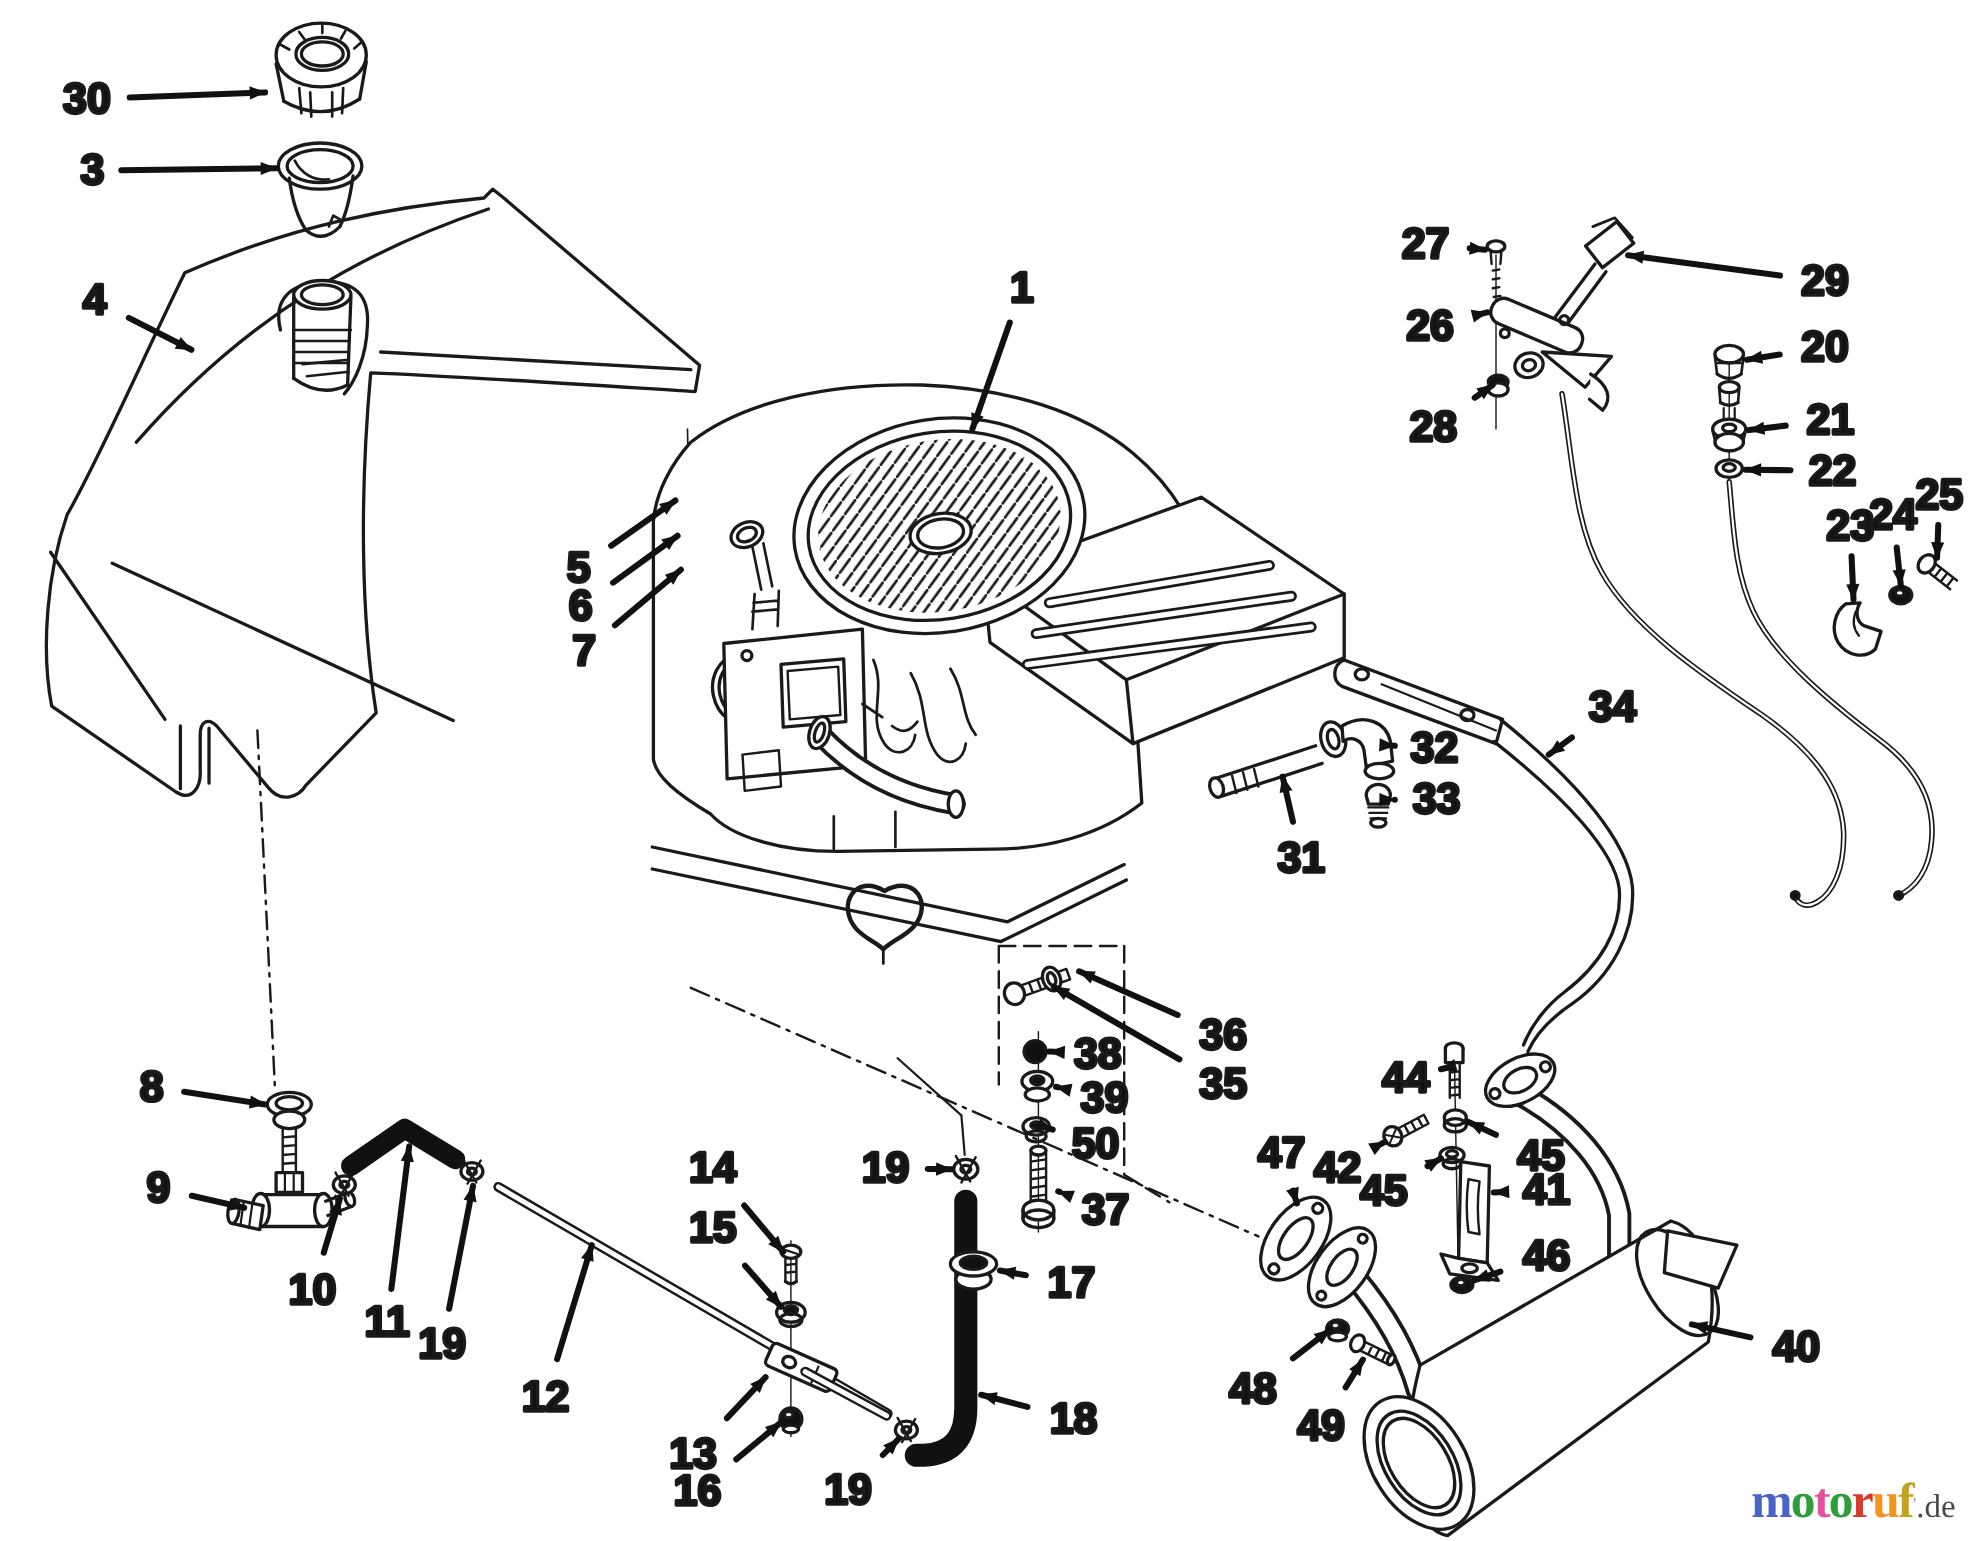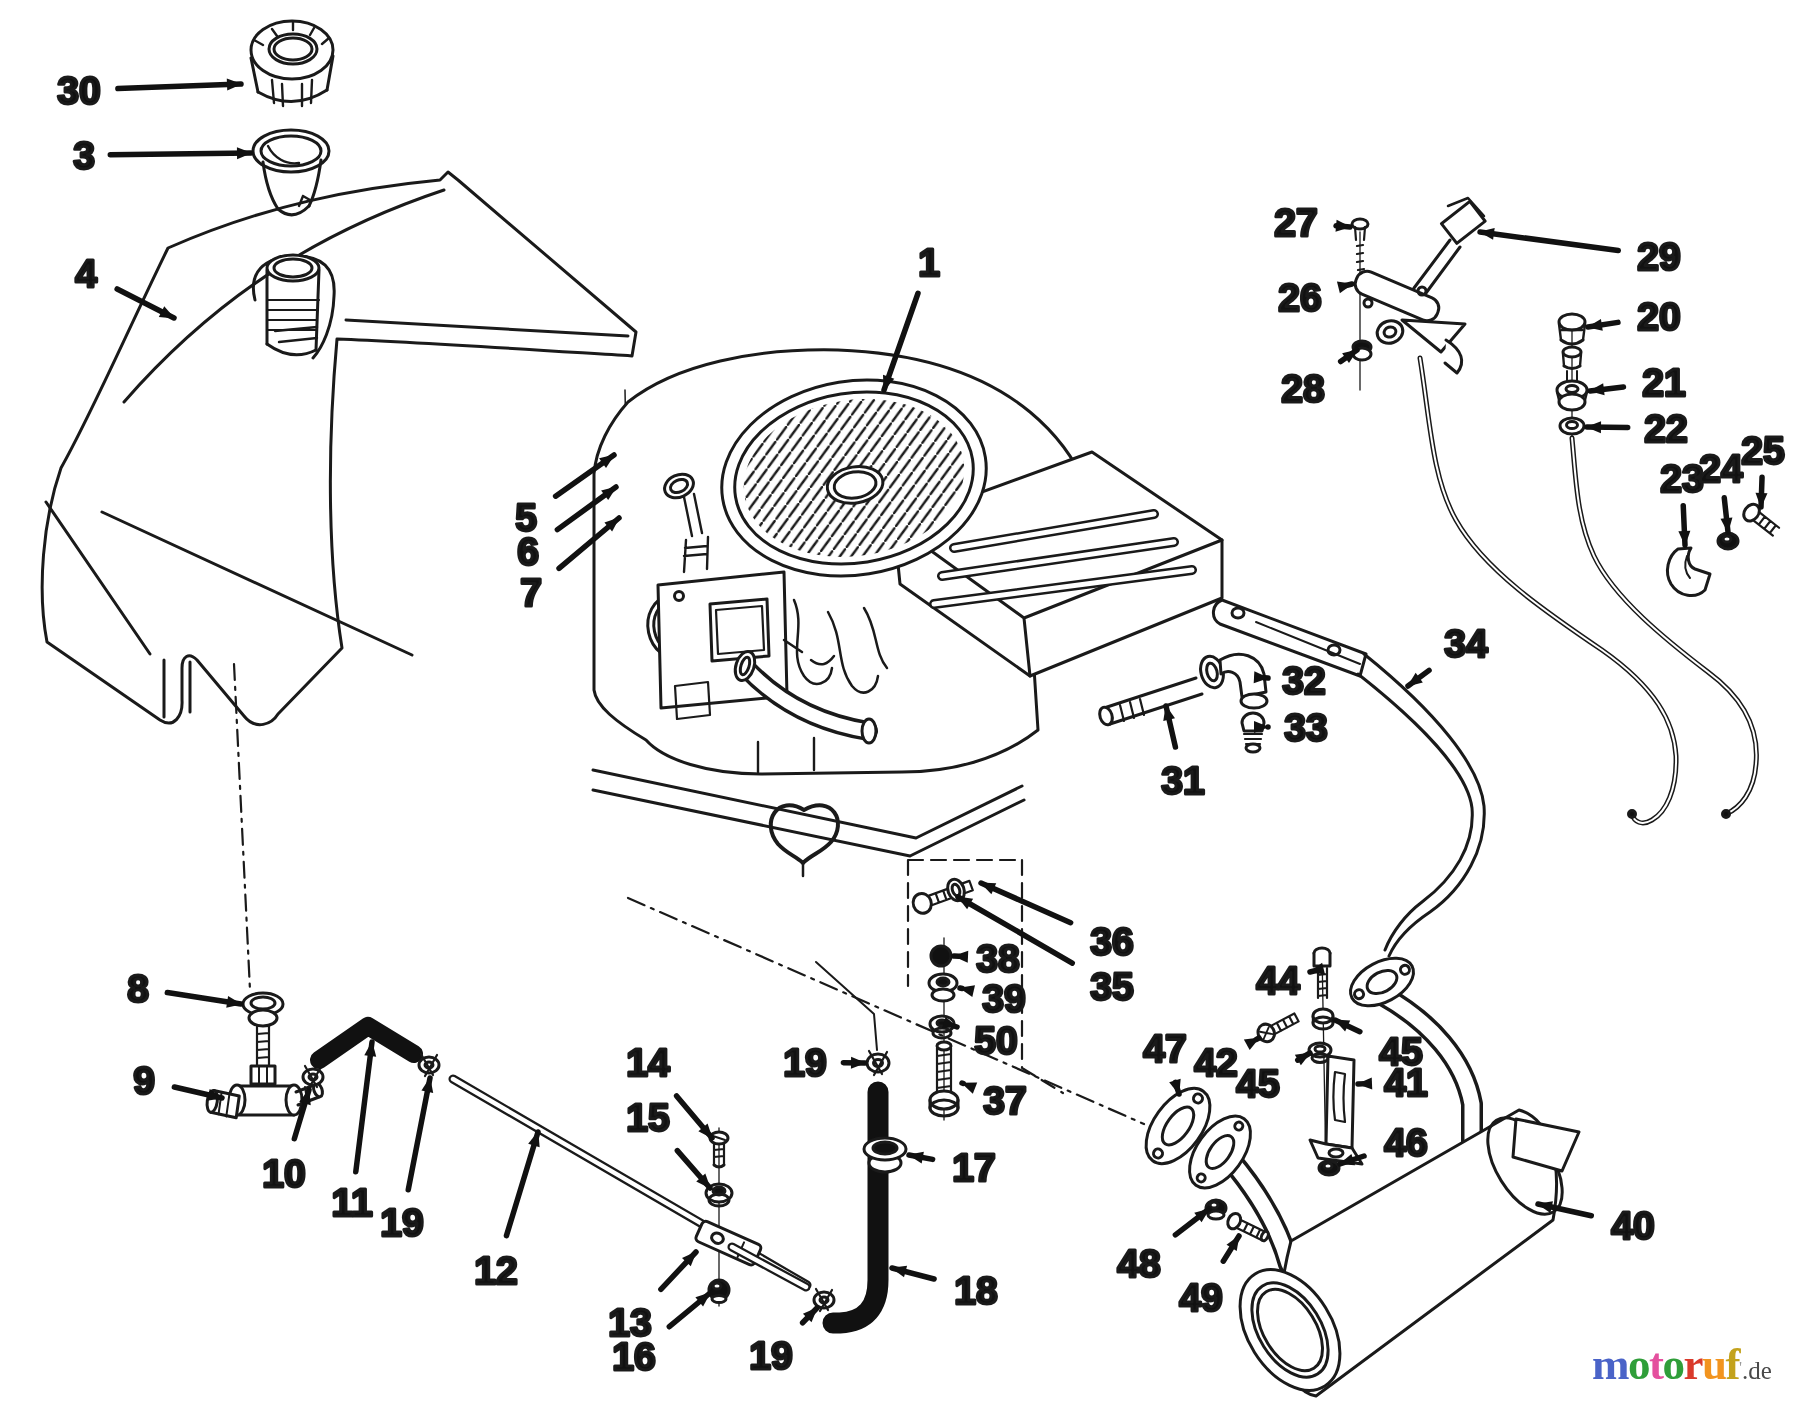--- a/index.html
+++ b/index.html
@@ -13,21 +13,21 @@
     font-family:"Liberation Sans",sans-serif;
     font-weight:bold;font-size:39px;fill:#111;
     text-anchor:middle;dominant-baseline:central;
   }
   .logo{
     position:absolute;left:1576px;top:1338px;width:220px;
     font-family:"Liberation Serif",serif;white-space:nowrap;
   }
   #logo-word span{font-size:45px;font-weight:600;letter-spacing:-1.5px;}
   .logo-tick{font-size:17px;color:#999;vertical-align:super;}
-  .logo-tld{font-size:25px;color:#4a4a4a;}
+  .logo-tld{font-size:30px;color:#4a4a4a;}
 </style>
 </head>
 <body>
 
 <div id="stage">
 <svg id="diagram-svg" width="1800" height="1401" viewBox="0 0 1800 1401" xmlns="http://www.w3.org/2000/svg">
   <defs>
     <pattern id="hatch" width="13" height="13" patternUnits="userSpaceOnUse">
       <path d="M-2,15 L15,-2" stroke="#1a1a1a" stroke-width="2.4"></path>
     </pattern>

